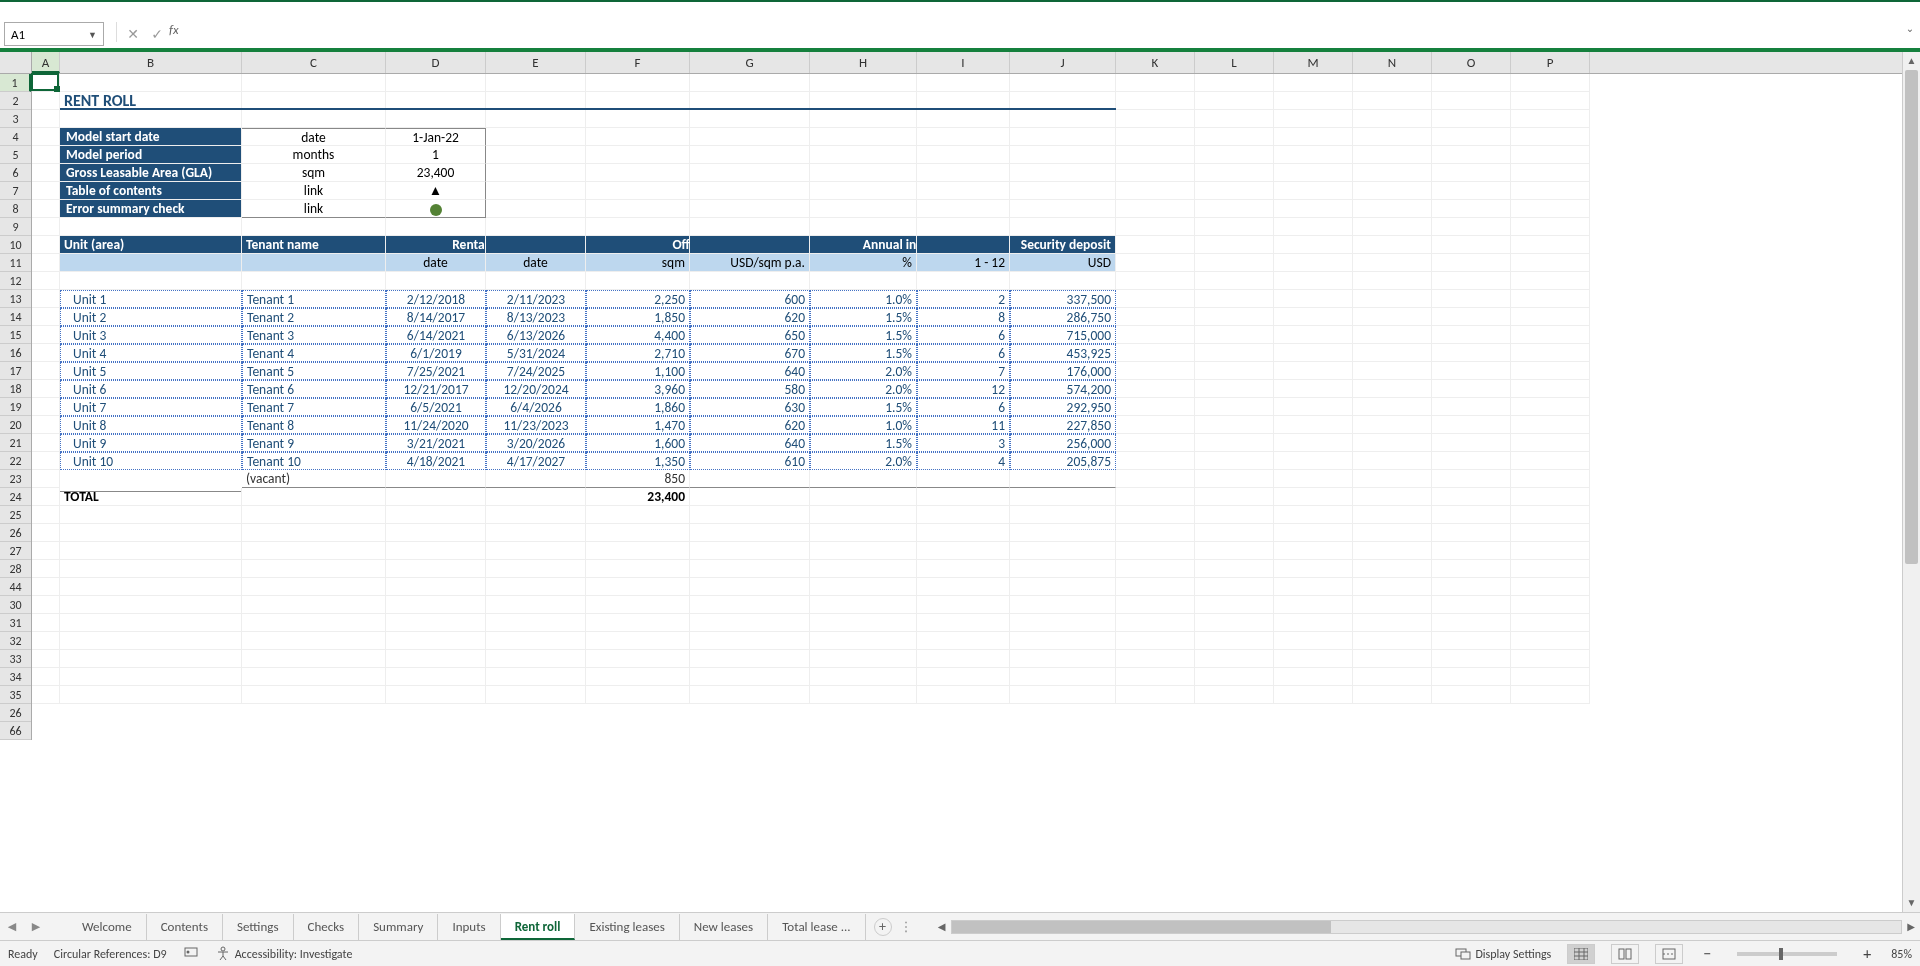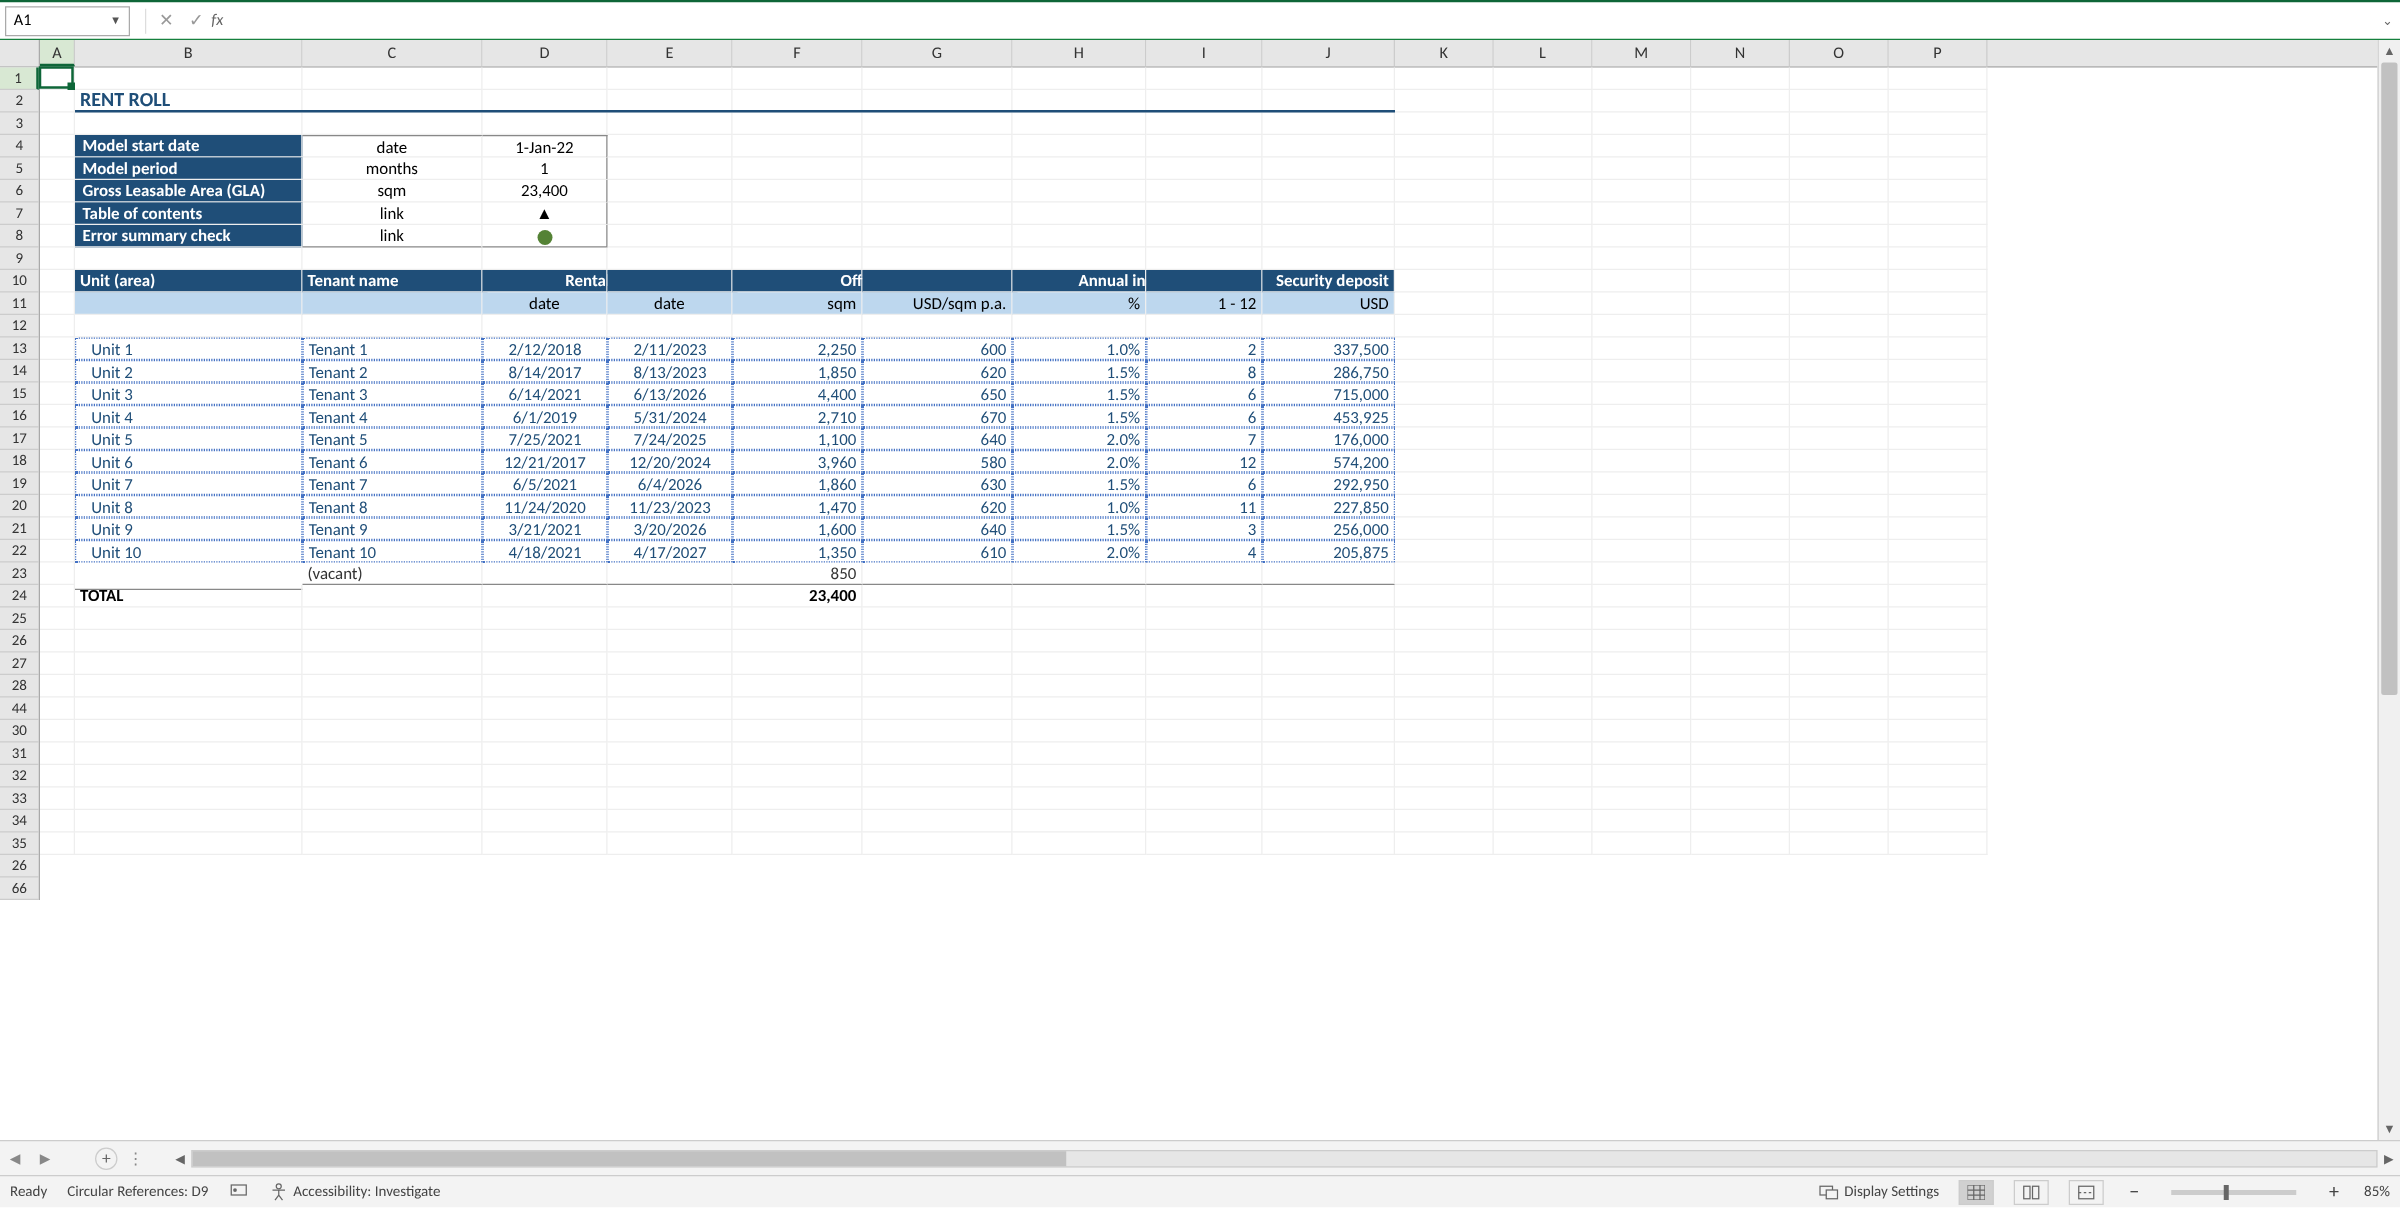--- a/index.html
+++ b/index.html
@@ -1,20 +1,20 @@
 <!DOCTYPE html>
 <html><head>
 <meta charset="utf-8">
 <style>
 * { margin: 0; padding: 0; box-sizing: border-box; }
 body { font-family: Calibri, Arial, sans-serif; font-size: 14px; background: #fff; overflow: hidden; user-select: none; }
 .app { width: 1920px; height: 966px; display: flex; flex-direction: column; border-top: 2px solid #0e6638; }
 
 
-.formula-bar { height: 30px; display: flex; align-items: center; border-bottom: 1px solid #15803d; background: #fff; }
+.formula-bar { height: 30px; display: flex; align-items: flex-start; border-bottom: 4px solid #15803d; background: #fff; margin-top: 20px; }
 .name-box { width: 100px; height: 24px; border: 1px solid #aaa; margin: 0 8px 0 4px; display: flex; align-items: center; padding: 0 6px; font-size: 13px; background: #fff; }
 .name-box .caret { margin-left: auto; font-size: 9px; color: #555; }
 .fb-btn { width: 24px; height: 24px; display: flex; align-items: center; justify-content: center; color: #999; font-size: 14px; }
 .fb-divider { width: 1px; height: 20px; background: #ddd; margin: 0 4px; }
 .fx { font-style: italic; color: #666; margin-right: 8px; font-size: 13px; }
 .formula-input { flex: 1; height: 24px; border: none; outline: none; padding: 0 4px; font-size: 13px; }
 .formula-expand { width: 20px; text-align: center; color: #666; font-size: 10px; }
 
 
 .grid-wrap { flex: 1; display: flex; position: relative; overflow: hidden; }
@@ -799,20 +799,32 @@
           <div class="thumb"></div>
         </div>
       <div class="arrow">▼</div>
     </div>
   </div>
 
   <div class="sheet-bar">
     <div class="sheet-nav">◀</div>
     <div class="sheet-nav">▶</div>
     <div style="width:20px"></div>
+    <div id="tabs" style="display:flex;">
+        <div class="tab">Welcome</div>
+        <div class="tab">Contents</div>
+        <div class="tab">Settings</div>
+        <div class="tab">Checks</div>
+        <div class="tab">Summary</div>
+        <div class="tab">Inputs</div>
+        <div class="tab active">Rent roll</div>
+        <div class="tab">Existing leases</div>
+        <div class="tab">New leases</div>
+        <div class="tab">Total lease ...</div>
+      </div>
     <div class="tab-add">+</div>
     <div style="width:8px"></div>
     <div style="color:#888">⋮</div>
     <div class="hscroll">
       <div class="arrow">◀</div>
       <div class="track">
           <div class="thumb"></div>
         </div>
       <div class="arrow">▶</div>
     </div>

